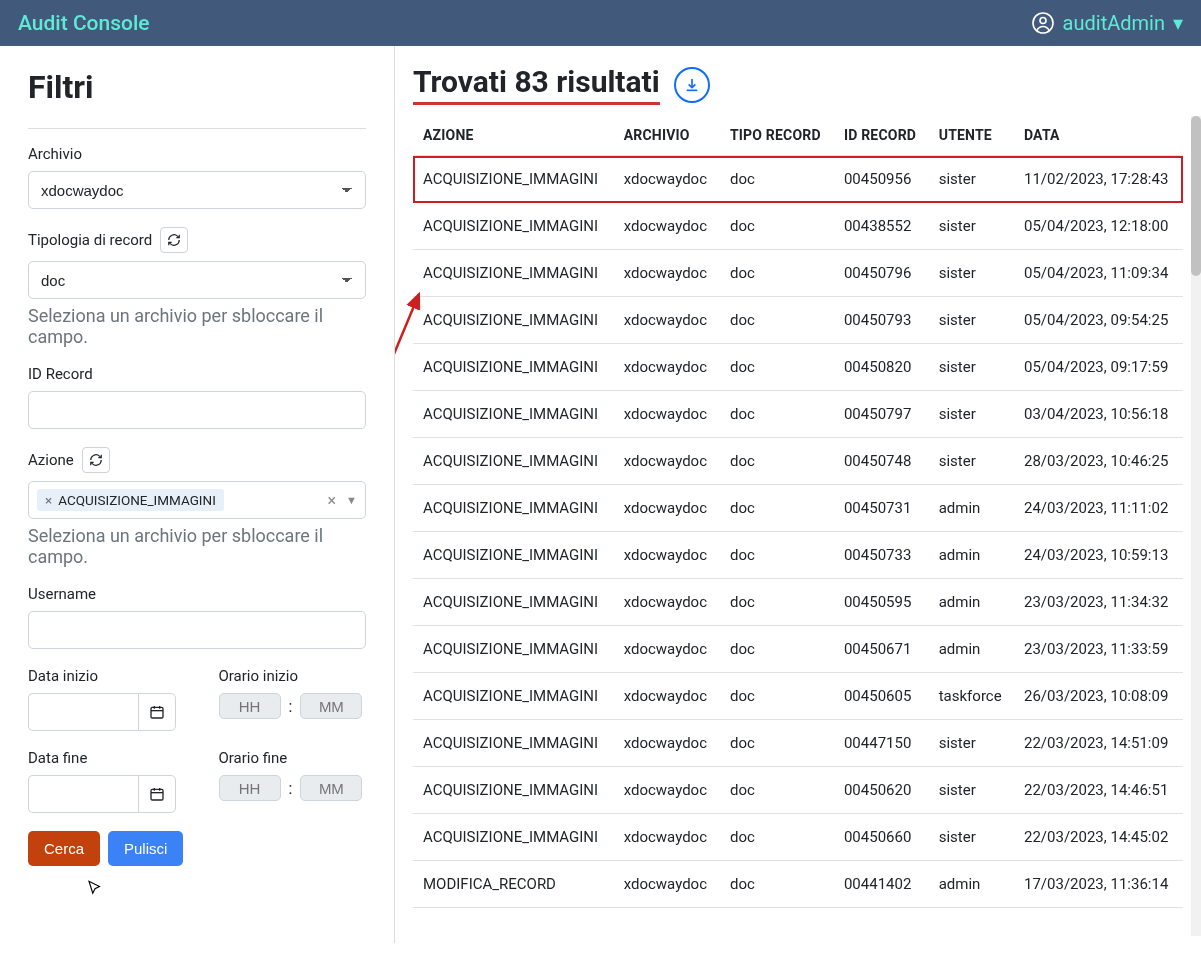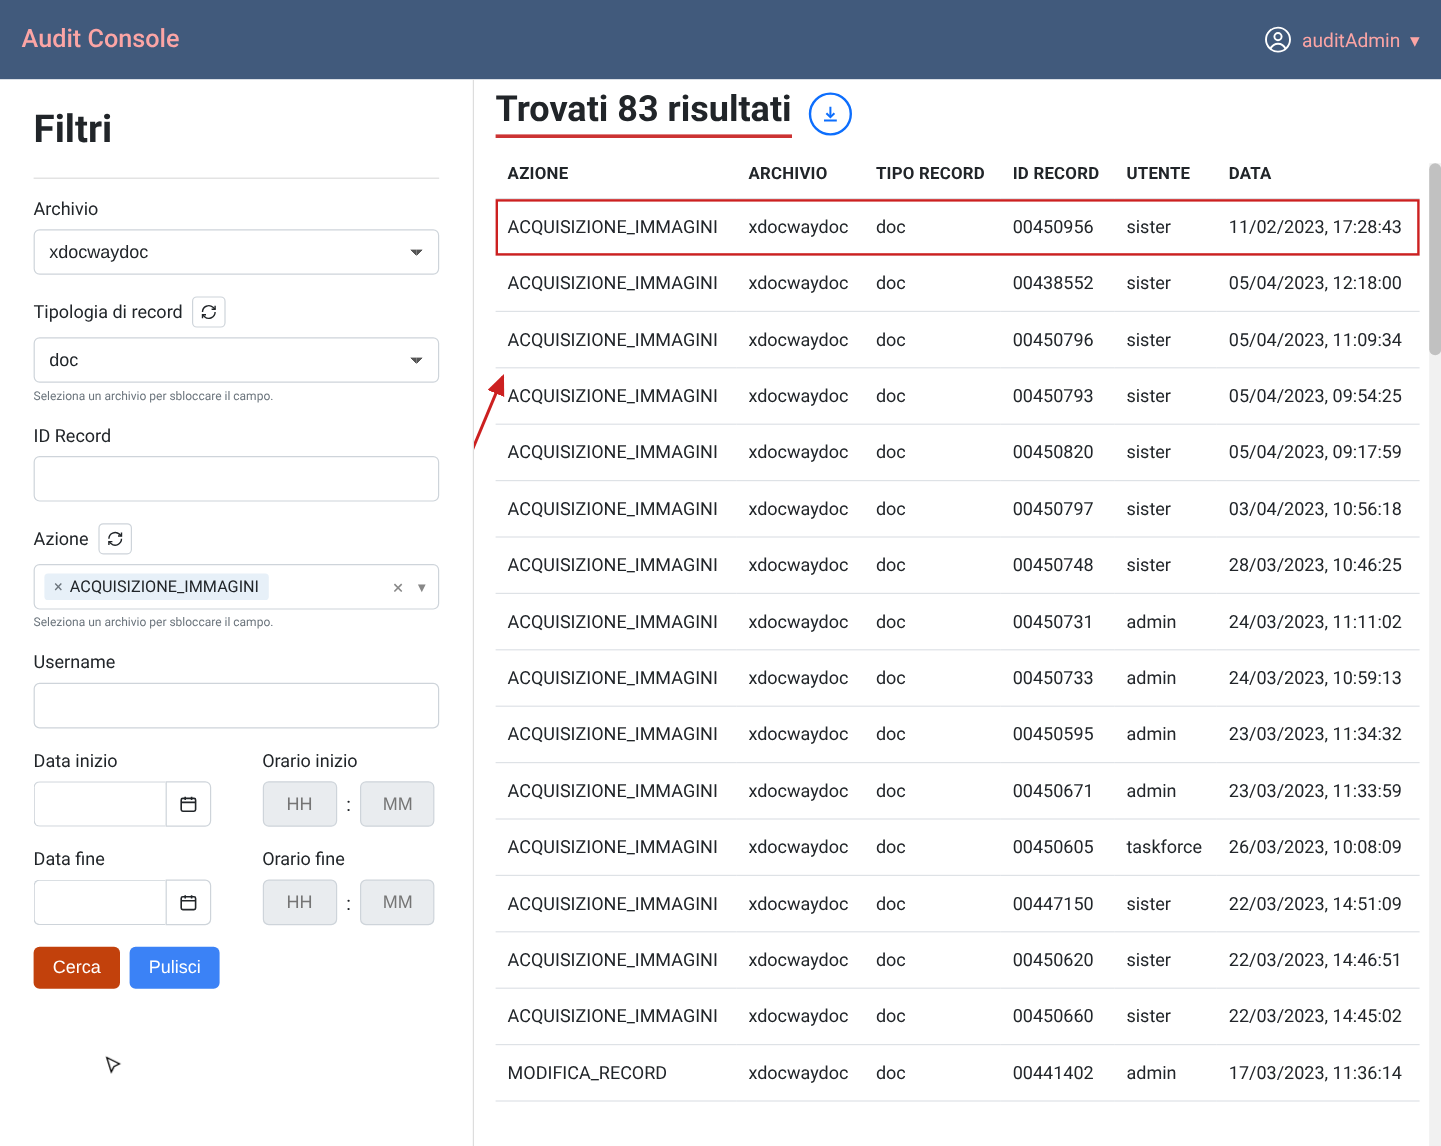--- a/index.html
+++ b/index.html
@@ -1,57 +1,57 @@
 <!DOCTYPE html>
 <html><head>
 <meta charset="utf-8">
 <style>
   * { box-sizing: border-box; margin: 0; padding: 0; }
   body { font-family: -apple-system, "Segoe UI", Roboto, Arial, sans-serif; background: #fff; color: #212529; }
 
-  .topbar { background: #415a7c; color: #fca5a5; height: 66px; display: flex; align-items: center; padding: 0 18px; justify-content: space-between; }
+  .topbar { background: #415a7c; color: #5eead4; height: 46px; display: flex; align-items: center; padding: 0 18px; justify-content: space-between; }
   .topbar .title { font-size: 21px; font-weight: 500; }
-  .user-area { display: flex; align-items: center; gap: 8px; cursor: pointer; font-size: 16px; }
+  .user-area { display: flex; align-items: center; gap: 8px; cursor: pointer; font-size: 20px; }
   .user-area svg { width: 24px; height: 24px; }
 
   .layout { display: flex; }
   .sidebar { width: 395px; padding: 22px 28px; border-right: 1px solid #ddd; }
   .sidebar h2 { font-size: 32px; font-weight: 700; margin-bottom: 22px; }
   .sidebar hr { border: none; border-top: 1px solid #ddd; margin-bottom: 16px; }
 
   .form-group { margin-bottom: 18px; }
   .form-label { font-size: 15px; color: #212529; margin-bottom: 8px; display: flex; align-items: center; gap: 8px; }
   .refresh-btn { border: 1px solid #ced4da; background: #fff; border-radius: 4px; width: 28px; height: 26px; display: inline-flex; align-items: center; justify-content: center; cursor: pointer; }
   .refresh-btn svg { width: 14px; height: 14px; }
 
   .form-select, .form-input { width: 100%; height: 38px; border: 1px solid #ced4da; border-radius: 5px; padding: 6px 12px; font-size: 15px; background: #fff; color: #212529; }
   .form-select { appearance: none; background-image: linear-gradient(45deg, transparent 50%, #555 50%), linear-gradient(135deg, #555 50%, transparent 50%); background-position: calc(100% - 18px) 16px, calc(100% - 13px) 16px; background-size: 5px 5px, 5px 5px; background-repeat: no-repeat; }
-  .help-text { font-size: 10px; color: #6c757d; margin-top: 6px; }
+  .help-text { font-size: 18px; color: #6c757d; margin-top: 6px; }
 
   .tag-select { border: 1px solid #ced4da; border-radius: 5px; min-height: 38px; display: flex; align-items: center; padding: 4px 8px; gap: 6px; }
   .tag { background: #e7f0f8; color: #212529; border-radius: 3px; padding: 3px 8px; font-size: 13.5px; display: flex; align-items: center; gap: 6px; }
   .tag .x { color: #6c757d; cursor: pointer; }
   .tag-right { margin-left: auto; display: flex; align-items: center; gap: 10px; color: #888; }
   .caret-down { font-size: 11px; }
 
   .date-row { display: flex; gap: 43px; }
   .date-col { flex: 1; }
   .date-input-wrap { display: flex; }
   .date-input-wrap input { flex: 1; border-top-right-radius: 0; border-bottom-right-radius: 0; border-right: none; }
   .cal-btn { width: 38px; border: 1px solid #ced4da; border-radius: 0 5px 5px 0; background: #fff; display: flex; align-items: center; justify-content: center; cursor: pointer; }
   .cal-btn svg { width: 16px; height: 16px; }
   .time-wrap { display: flex; align-items: center; gap: 8px; }
-  .time-wrap input { width: 62px; height: 38px; text-align: center; border: 1px solid #ced4da; border-radius: 5px; background: #e9ecef; color: #6c757d; font-size: 15px; }
+  .time-wrap input { width: 62px; height: 26px; text-align: center; border: 1px solid #ced4da; border-radius: 5px; background: #e9ecef; color: #6c757d; font-size: 15px; }
 
   .btn-row { display: flex; gap: 8px; margin-top: 12px; }
   .btn { border: none; border-radius: 5px; padding: 9px 16px; font-size: 15px; cursor: pointer; color: #fff; }
   .btn-primary { background: #c2410c; }
   .btn-secondary { background: #3b82f6; }
 
-  .results { flex: 1; padding: 8px 18px 18px 18px; position: relative; overflow: auto; height: 897px; }
+  .results { flex: 1; padding: 18px 18px 18px 18px; position: relative; overflow: auto; height: 897px; }
   .results-head { display: flex; align-items: center; gap: 14px; margin-bottom: 10px; }
   .results-head h2 { font-size: 30px; font-weight: 700; border-bottom: 3px solid #cc3333; padding-bottom: 3px; display: inline-block; }
   .dl-btn { width: 36px; height: 36px; border: 2px solid #0d6efd; border-radius: 50%; background: #fff; display: flex; align-items: center; justify-content: center; cursor: pointer; }
   .dl-btn svg { width: 16px; height: 16px; color: #0d6efd; }
 
   table { width: 100%; border-collapse: collapse; font-size: 15px; }
   thead th { text-align: left; font-weight: 700; font-size: 14px; padding: 12px 10px 12px 10px; border-bottom: 1px solid #dee2e6; letter-spacing: 0.2px; }
   tbody td { padding: 14px 10px; border-bottom: 1px solid #dee2e6; white-space: nowrap; }
   tbody tr.highlight { outline: 2px solid #cc2020; outline-offset: -2px; }
 

